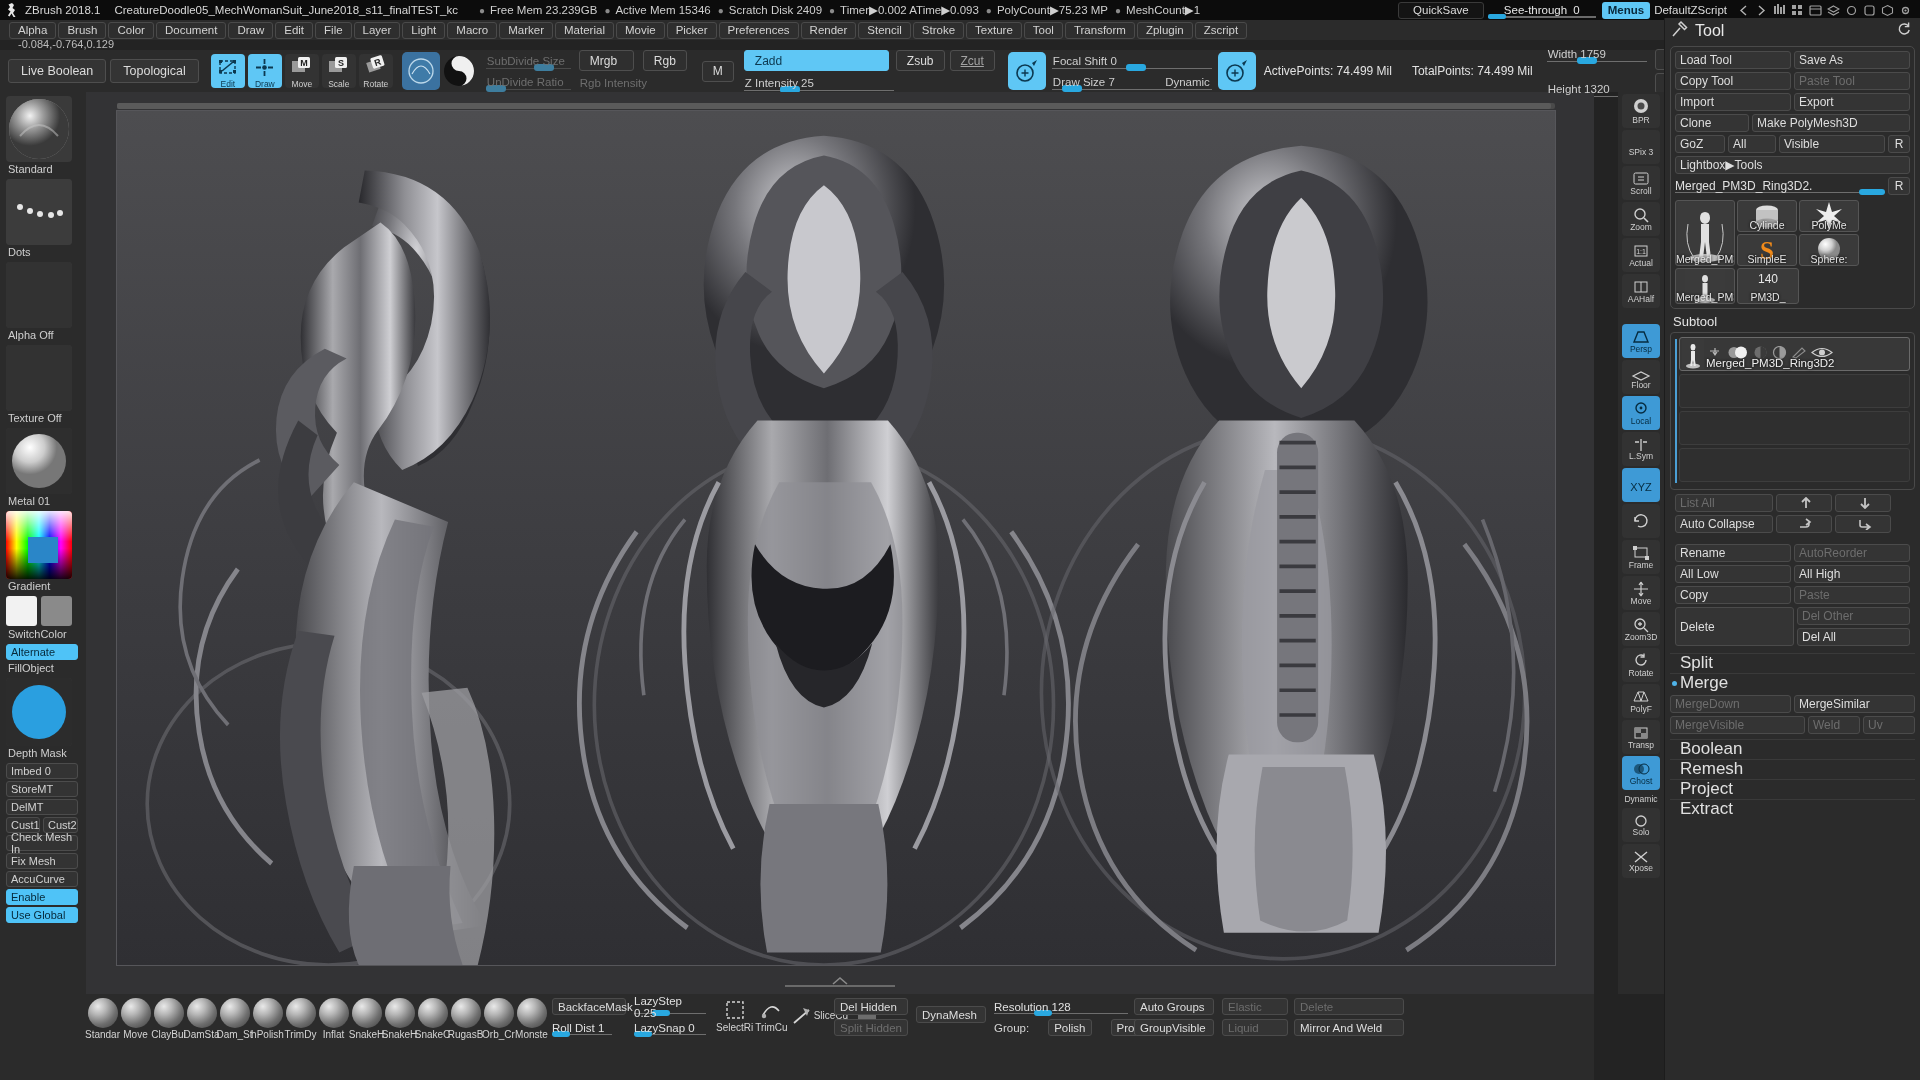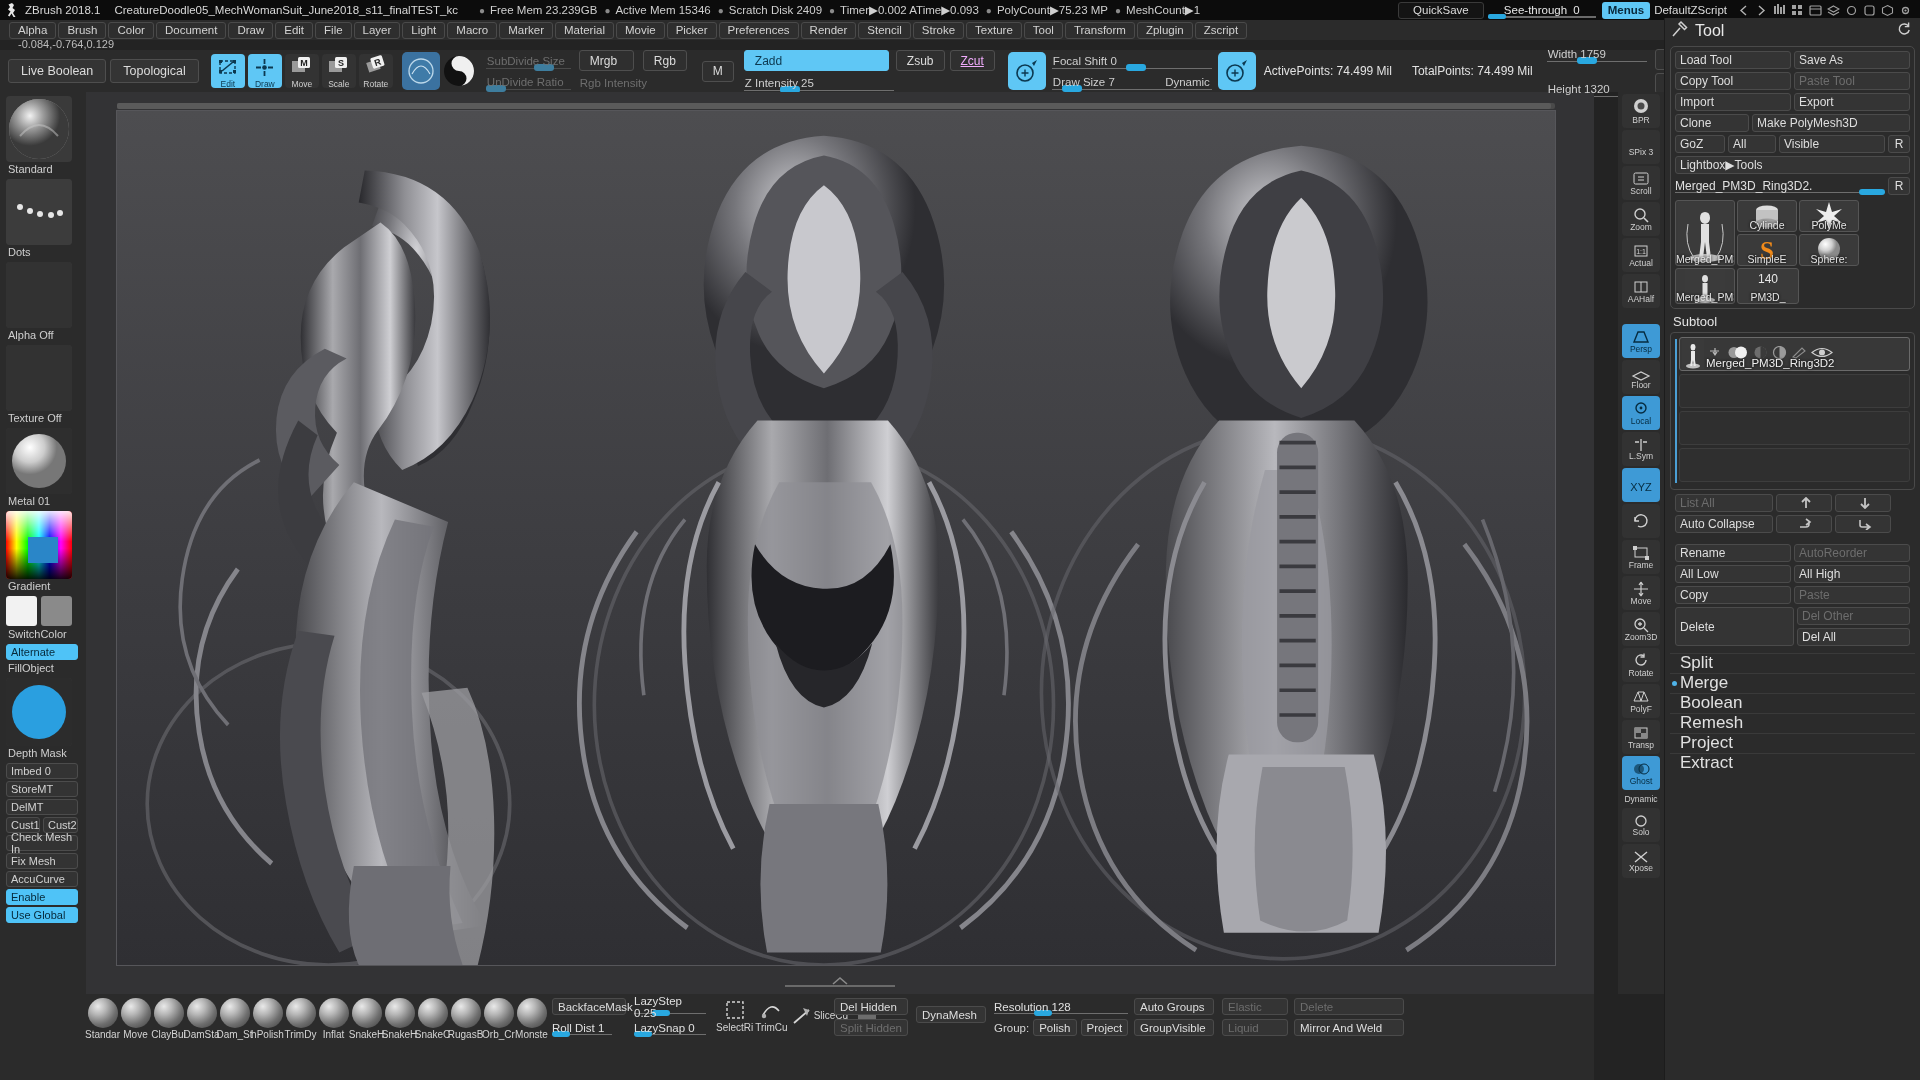--- a/index.html
+++ b/index.html
@@ -89,21 +89,21 @@
   .sl .tr { position:absolute; left:0; right:0; bottom:1px; height:1px; background:#6e6e6e; }
   .sl .kn { position:absolute; bottom:-1px; height:7px; width:20px; background:#29a8e0; border-radius:3px; }
   .sl.dim .lab { color:#6e6e6e; }
   .sl.dim .tr { background:#4a4a4a; }
 
   .pill {
     height:21px; padding:0 10px; border:1px solid #4e4e4e; border-radius:3px; background:#2f2f2f;
     display:flex; align-items:center; font-size:12px; color:#dcdcdc; margin-right:5px;
   }
   .pill.on { background:#5fc7f5; color:#0c3950; border-color:#5fc7f5; }
-  .pill.off { color:#f0abfc;text-decoration:underline; }
+  .pill.off { color:#a3a3a3;text-decoration:underline; }
   .txtinfo { font-size:12px; color:#e2e2e2; white-space:nowrap; }
 
   
   .leftpanel {
     position:absolute; left:0; top:92px; width:86px; bottom:0; background:#2b2b2b;
     padding:4px 0 0 6px;
   }
   .lp-thumb {
     width:66px; height:66px; border-radius:4px; margin-bottom:1px; background:#3a3a3a;
     display:flex; align-items:center; justify-content:center; overflow:hidden;
@@ -1068,20 +1068,31 @@
           <div class="rbtn">Del All</div>
         </div>
       </div>
     </div>
 
     <div class="secrow">Split</div>
     <div class="secrow">
       <span class="bullet"></span>
       <span>Merge</span>
     </div>
+    <div class="rp-grp" style="border:none;padding:2px 5px;margin:0">
+      <div class="row">
+        <div class="rbtn dim">MergeDown</div>
+        <div class="rbtn">MergeSimilar</div>
+      </div>
+      <div class="row">
+        <div class="rbtn dim">MergeVisible</div>
+        <div class="rbtn dim" style="flex:0 0 52px">Weld</div>
+        <div class="rbtn dim" style="flex:0 0 52px">Uv</div>
+      </div>
+    </div>
     <div class="secrow">Boolean</div>
     <div class="secrow">Remesh</div>
     <div class="secrow">Project</div>
     <div class="secrow">Extract</div>
   </div>
 
   <div class="bottom">
     <div class="b-brushes">
       <div class="bbr">
           <div class="ball"></div>
@@ -1209,21 +1220,21 @@
     <div class="bgroup" style="left:830px;top:12px;width:70px">
       <div class="bbtn">DynaMesh</div>
     </div>
 
     <div class="bgroup" style="left:908px;top:4px;width:134px">
       <div class="bsl">
         <span style="position:relative;z-index:2">Resolution 128</span>
         <div class="tr"></div>
         <div class="kn" style="left:40px"></div>
       </div>
-      <div style="display:flex;gap:4px;margin-top:4px;align-items:center">
+      <div style="display:flex;gap:19px;margin-top:4px;align-items:center">
         <span style="font-size:11.5px;color:#d4d4d4">Group:</span>
         <div class="bbtn">Polish</div>
         <div class="bbtn">Project</div>
       </div>
     </div>
 
     <div class="bgroup" style="left:1048px;top:4px;width:80px">
       <div class="bbtn">Auto Groups</div>
       <div class="bbtn" style="margin-top:4px">GroupVisible</div>
     </div>

